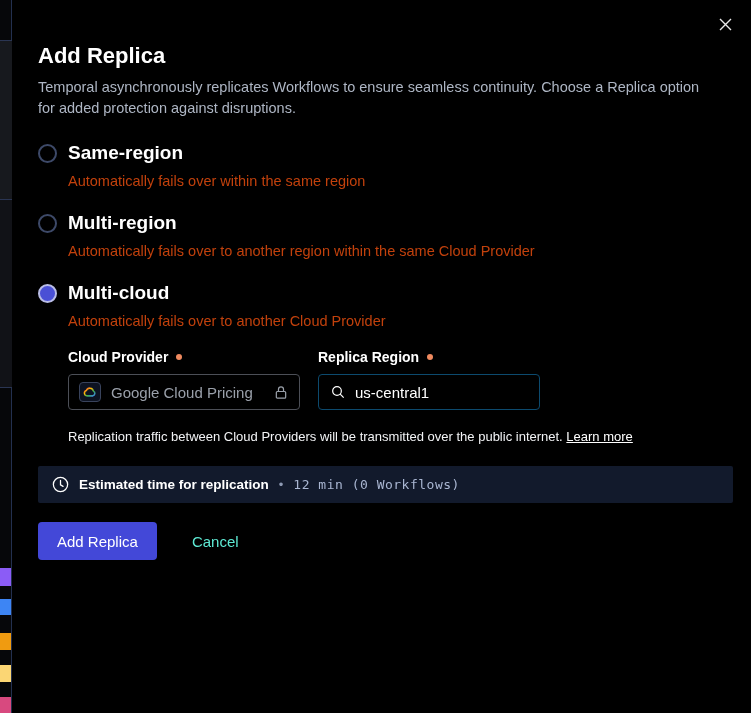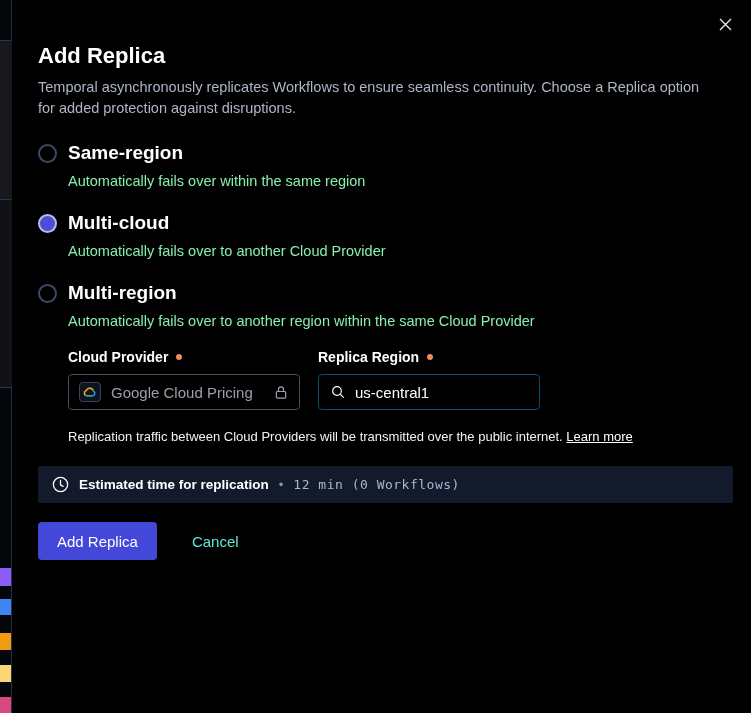--- a/index.html
+++ b/index.html
@@ -34,21 +34,21 @@
     font-size:14.5px; color:#fff; }
   .pricing-banner a { color:#fff; text-decoration:underline; cursor:pointer; }
 
   .options { margin-top:6px; }
   .option { margin-top:23px; }
   .option-head { display:flex; align-items:center; gap:11px; cursor:pointer; }
   .radio { width:19px; height:19px; border-radius:50%; flex:0 0 auto;
     border:2px solid #3d4968; background:transparent; }
   .radio.selected { background:#4a50d5; border:2px solid #b9bde6; }
   .option-label { font-size:19px; font-weight:bold; color:#fff; }
-  .option-desc { margin:9px 0 0 30px; font-size:14.5px; color:#86efac; }
+  .option-desc { margin:9px 0 0 30px; font-size:14.5px; color:#c2410c; }
 
   .fields { margin:20px 0 0 30px; display:flex; gap:18px; }
   .field-label { font-size:14px; font-weight:bold; color:#fff; margin-bottom:9px;
     display:flex; align-items:center; }
   .req-dot { width:6px; height:6px; border-radius:50%; background:#f08a5f;
     display:inline-block; margin-left:8px; }
   .provider-box { width:232px; height:36px; border:1px solid #4c4f57; border-radius:4px;
     display:flex; align-items:center; gap:10px; padding:0 10px; color:#9aa0aa; font-size:15px;
     cursor:not-allowed; background:#000; }
   .gcp-badge { width:22px; height:20px; border:1px solid #39435c; border-radius:4px;
@@ -112,32 +112,32 @@
     <div class="option">
       <div class="option-head">
         <span class="radio"></span>
         <span class="option-label">Same-region</span>
       </div>
       <div class="option-desc">Automatically fails over within the same region</div>
     </div>
 
     <div class="option">
       <div class="option-head">
+        <span class="radio"></span>
+        <span class="option-label">Multi-region</span>
+      </div>
+      <div class="option-desc">Automatically fails over to another region within the same Cloud Provider</div>
+    </div>
+
+    <div class="option">
+      <div class="option-head">
         <span class="radio selected"></span>
         <span class="option-label">Multi-cloud</span>
       </div>
       <div class="option-desc">Automatically fails over to another Cloud Provider</div>
-    </div>
-
-    <div class="option">
-      <div class="option-head">
-        <span class="radio"></span>
-        <span class="option-label">Multi-region</span>
-      </div>
-      <div class="option-desc">Automatically fails over to another region within the same Cloud Provider</div>
     </div>
 
   </div>
 
   <div class="fields">
 
     <div>
       <div class="field-label">
         <span>Cloud Provider</span>
         <span class="req-dot"></span>

